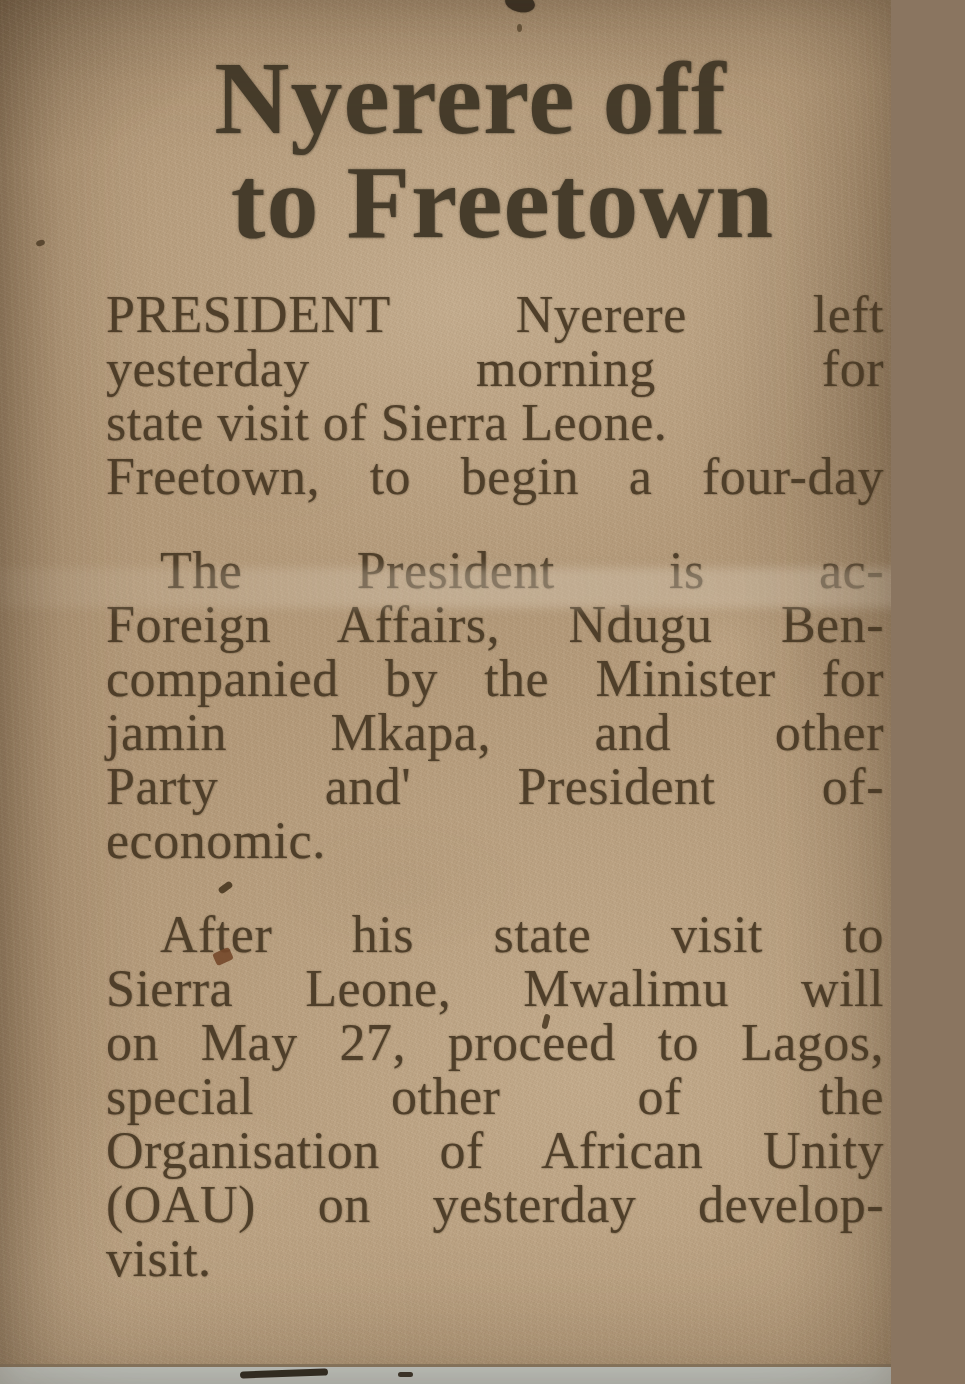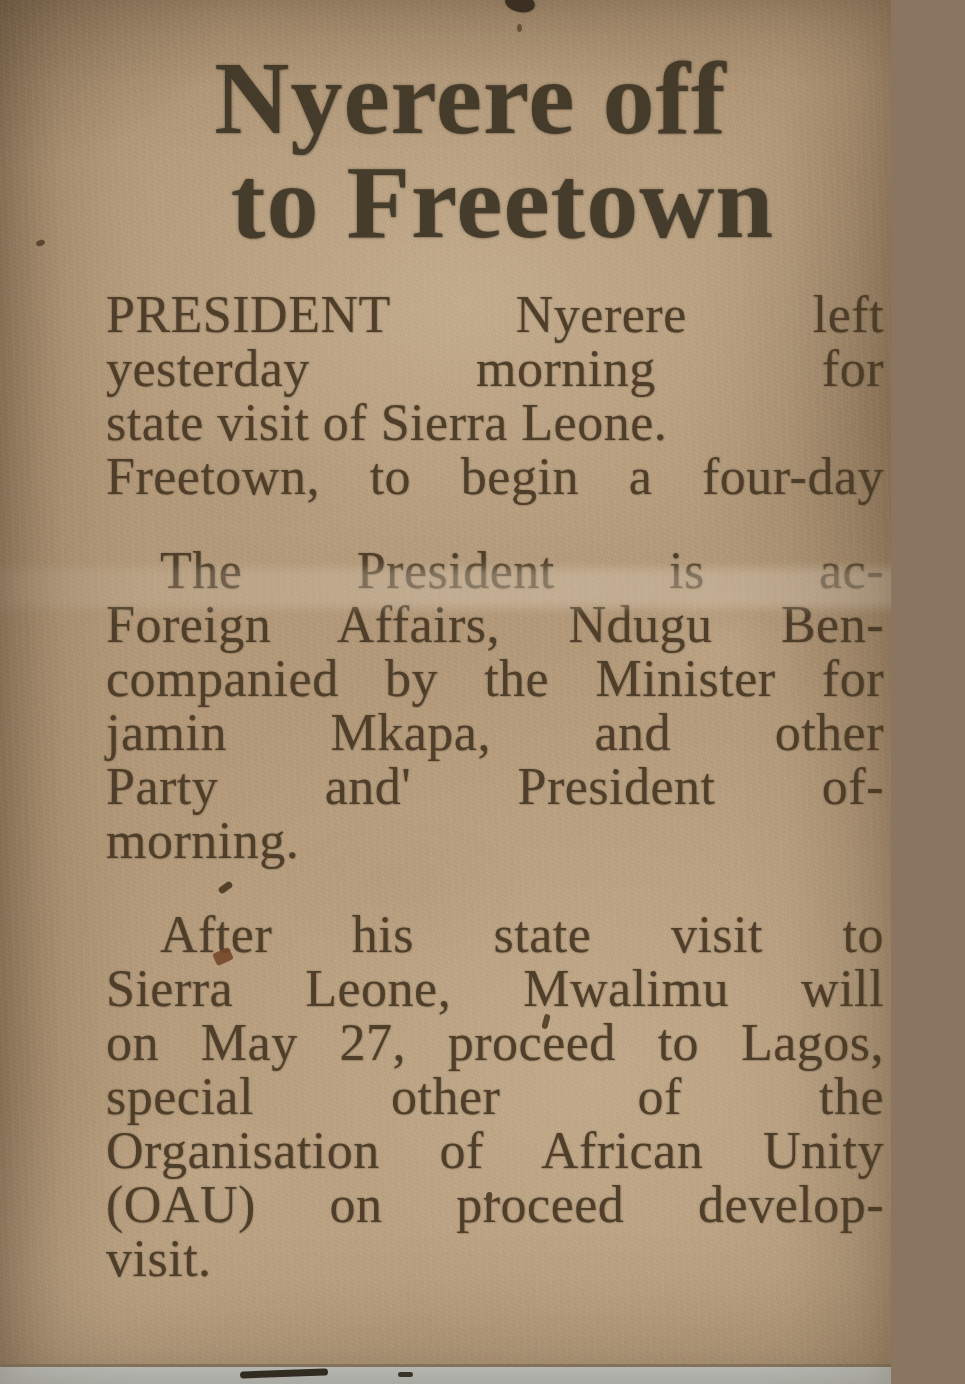--- a/index.html
+++ b/index.html
@@ -106,30 +106,30 @@
       <span class="tline last" style="display:block">state visit of Sierra Leone.</span>
       <span class="tline" style="display:block">Freetown, to begin a four-day</span>
     </p>
 
     <p class="para">
       <span class="tline indent" style="display:block">The President is ac-</span>
       <span class="tline" style="display:block">Foreign Affairs, Ndugu Ben-</span>
       <span class="tline" style="display:block">companied by the Minister for</span>
       <span class="tline" style="display:block">jamin Mkapa, and other</span>
       <span class="tline" style="display:block">Party and' President of-</span>
-      <span class="tline last" style="display:block">morning.</span>
+      <span class="tline last" style="display:block">economic.</span>
     </p>
 
     <p class="para">
       <span class="tline indent" style="display:block">After his state visit to</span>
       <span class="tline" style="display:block">Sierra Leone, Mwalimu will</span>
       <span class="tline" style="display:block">on May 27, proceed to Lagos,</span>
       <span class="tline" style="display:block">special other of the</span>
       <span class="tline" style="display:block">Organisation of African Unity</span>
-      <span class="tline" style="display:block">(OAU) on proceed develop-</span>
+      <span class="tline" style="display:block">(OAU) on yesterday develop-</span>
       <span class="tline last" style="display:block">visit.</span>
     </p>
 
   </div>
 
   <div class="crease-band"></div>
 
   <span class="mark m-topblob"></span>
   <span class="mark m-topspeck"></span>
   <span class="mark m-leftdot"></span>

